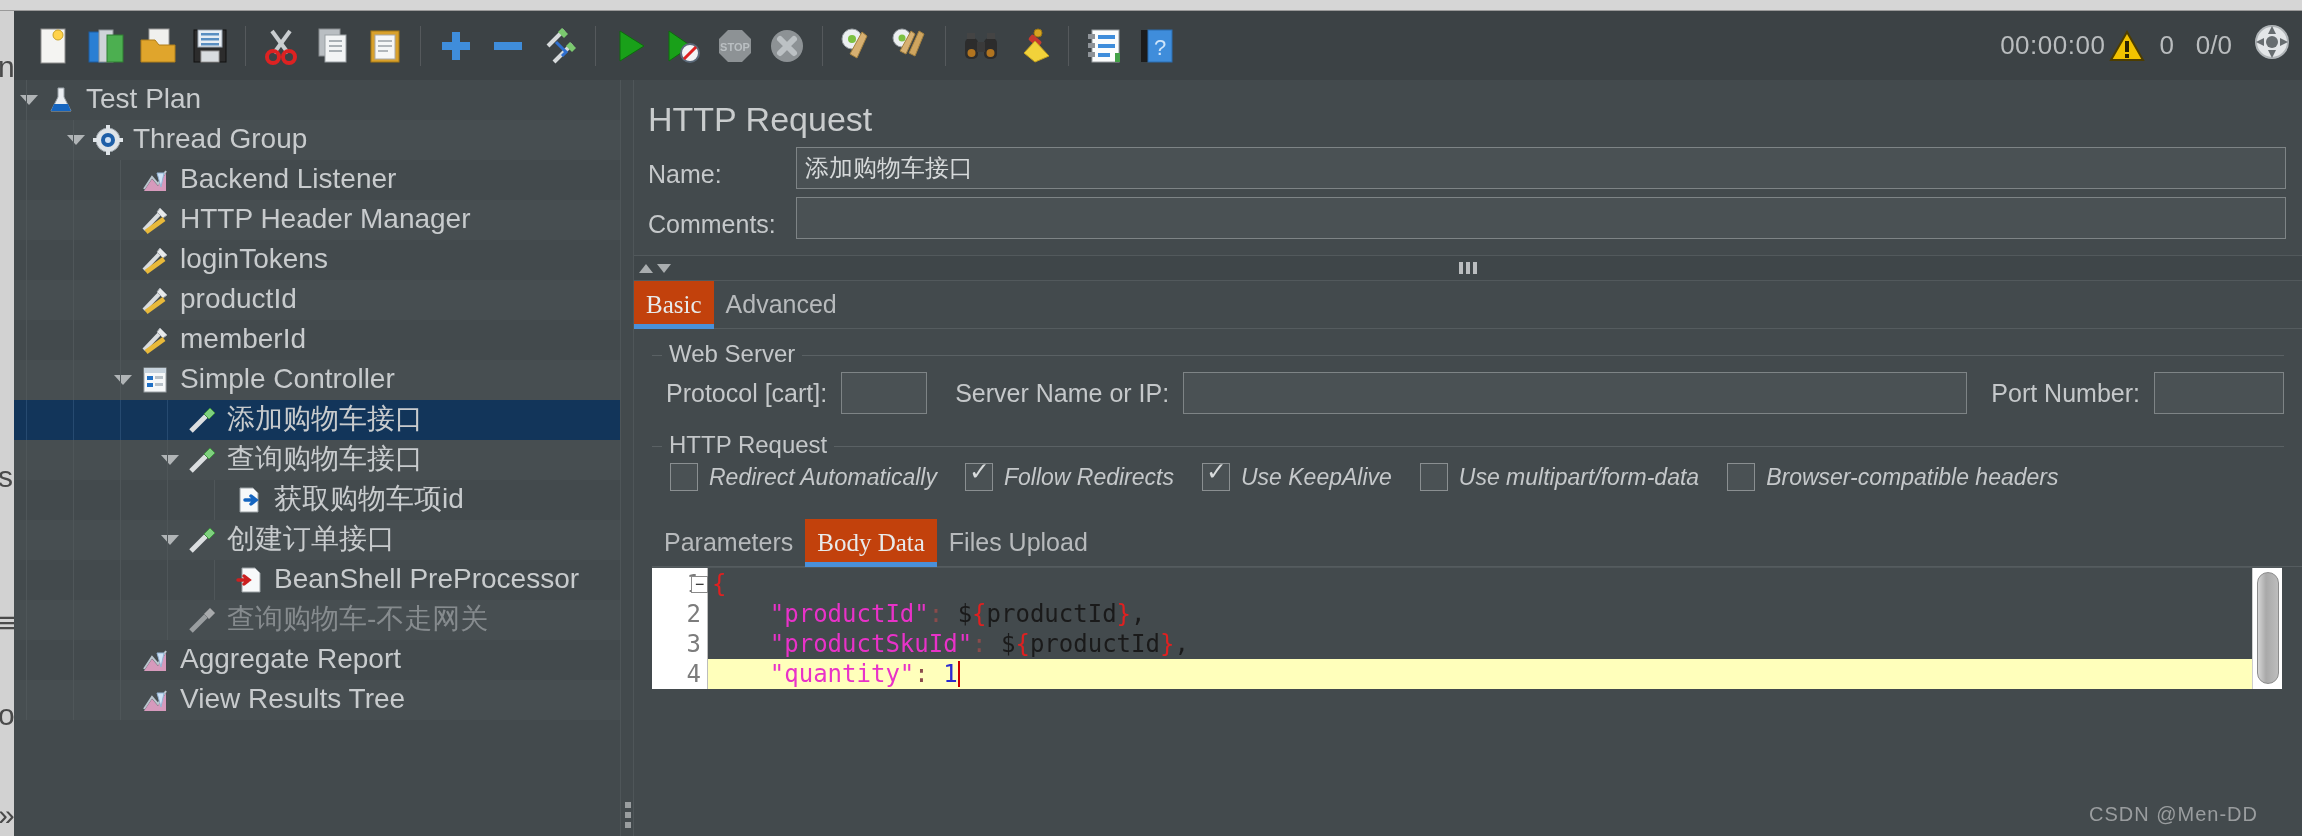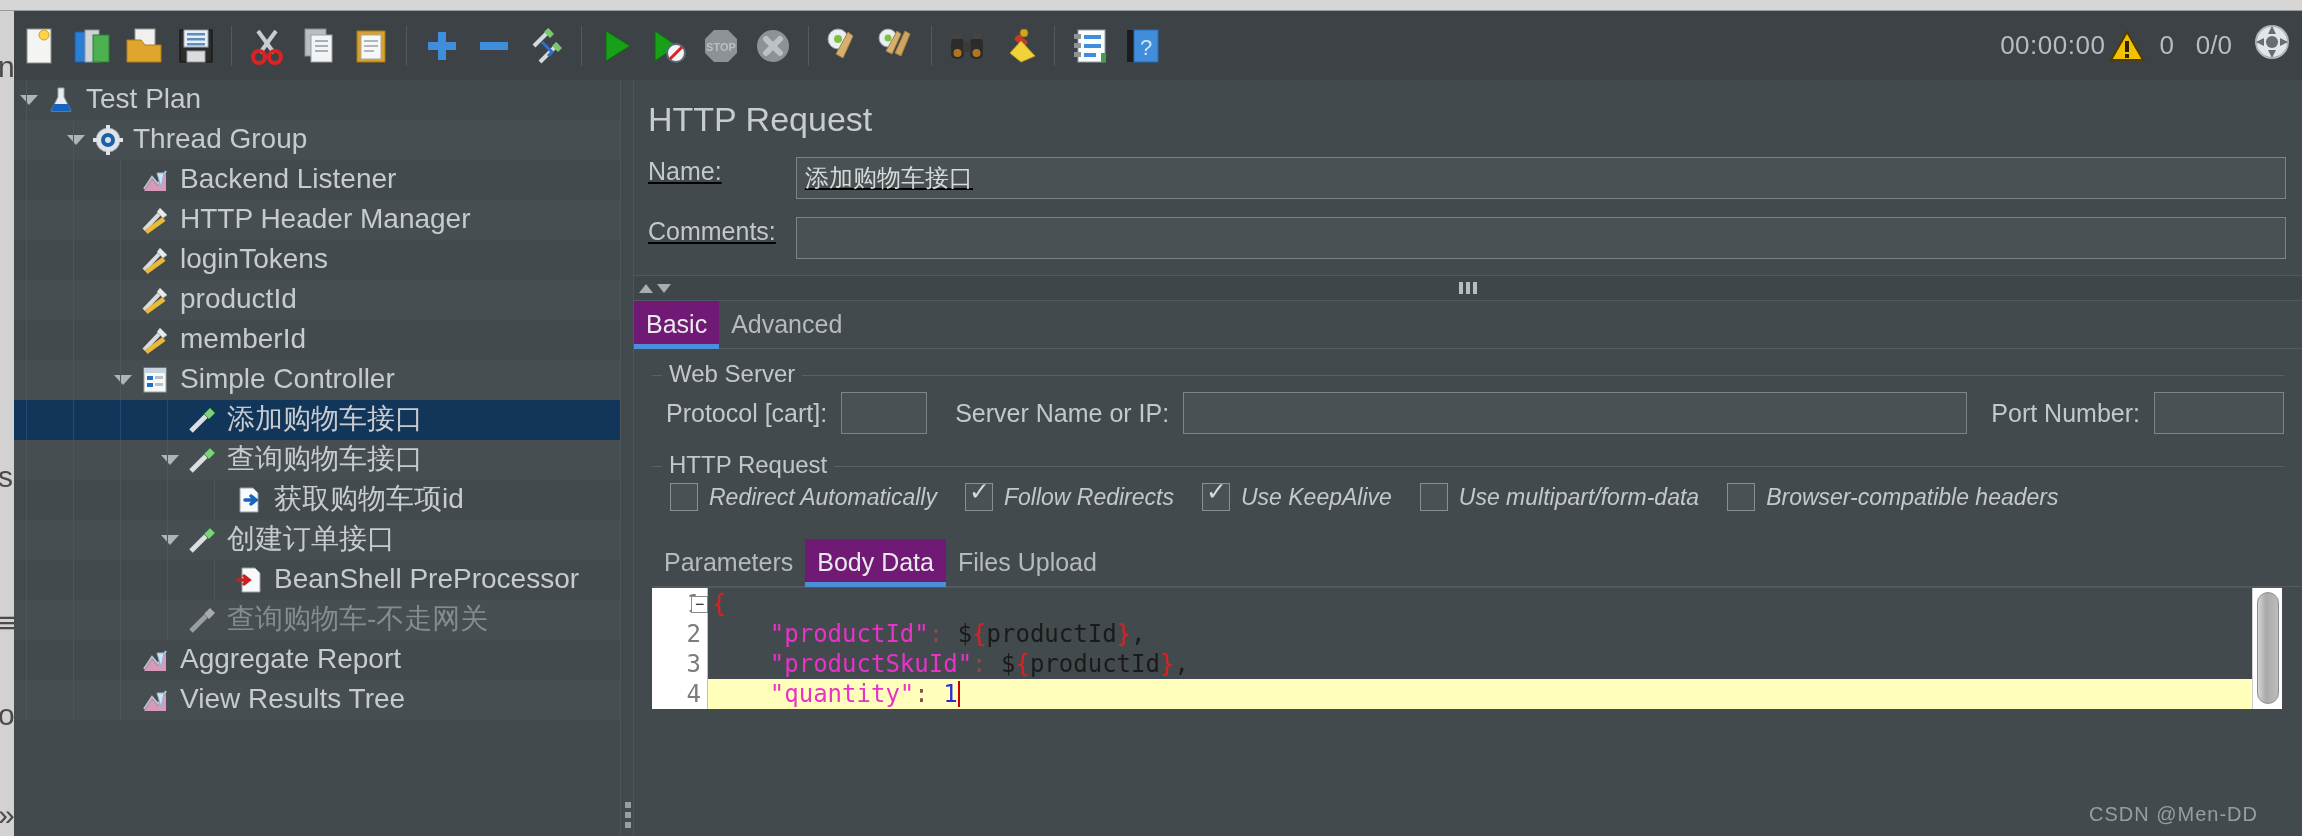--- a/index.html
+++ b/index.html
@@ -48,20 +48,21 @@
   }
 
   
   .toolbar {
     position: absolute;
     left: 14px; top: 11px;
     width: 2288px; height: 69px;
     background: #3c4245;
     display: flex;
     align-items: center;
+    padding-left: 14px;
     z-index: 4;
   }
   .tb-btn {
     width: 52px; height: 52px;
     display: flex;
     align-items: center;
     justify-content: center;
     position: relative;
     cursor: pointer;
   }
@@ -174,24 +175,23 @@
   }
 
   .panel-title {
     font-size: 34px;
     color: #c9cccd;
     padding: 20px 0 0 14px;
   }
 
   .field-row {
     display: flex;
-    align-items: flex-start;
+    align-items: flex-end;
     padding-left: 14px;
-    margin-top: 18px;
-    text-decoration: underline;
+    margin-top: 8px;
   }
   .field-label {
     font-size: 25px;
     color: #c5c8ca;
     width: 148px;
     flex: none;
   }
   .txtinput {
     background: #4a5154;
     border: 1px solid #7e8486;
@@ -241,22 +241,23 @@
   .tab {
     font-size: 25px;
     color: #b7babc;
     padding: 8px 12px 8px 12px;
     position: relative;
     cursor: pointer;
     height: 100%;
     display: flex; align-items: center;
   }
   .tab.active {
-    background: #701a75;
+    background: #c2410c;
     color: #e8eaeb;
+    font-family: Liberation Serif, serif;
   }
   .tab.active::after {
     content: "";
     position: absolute;
     left: 0; right: 0; bottom: -1px;
     height: 5px;
     background: #4a90d9;
   }
 
   

